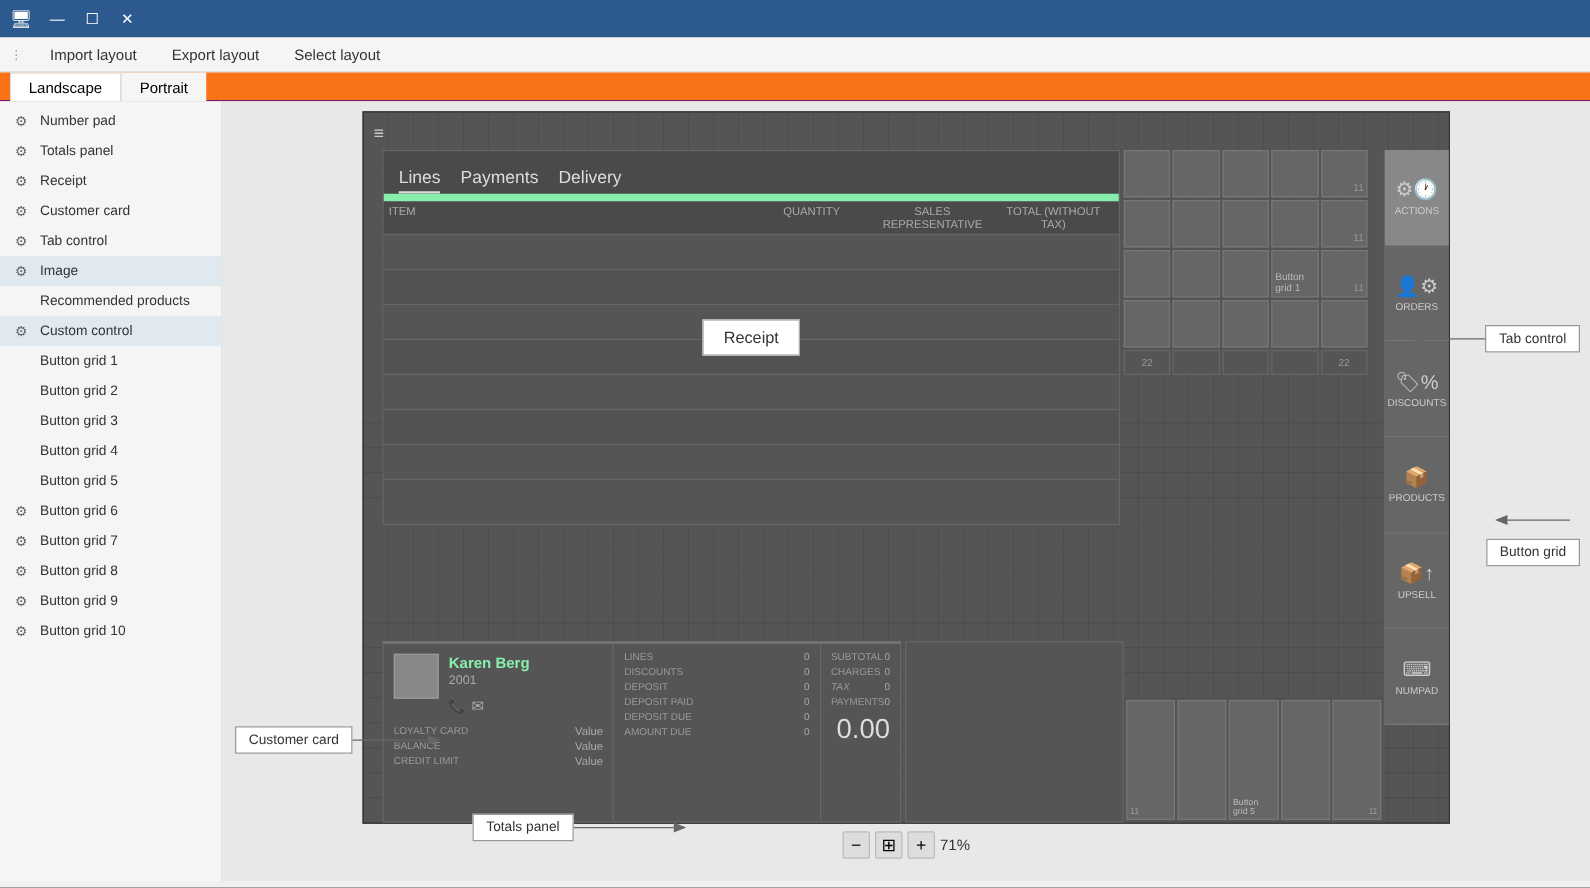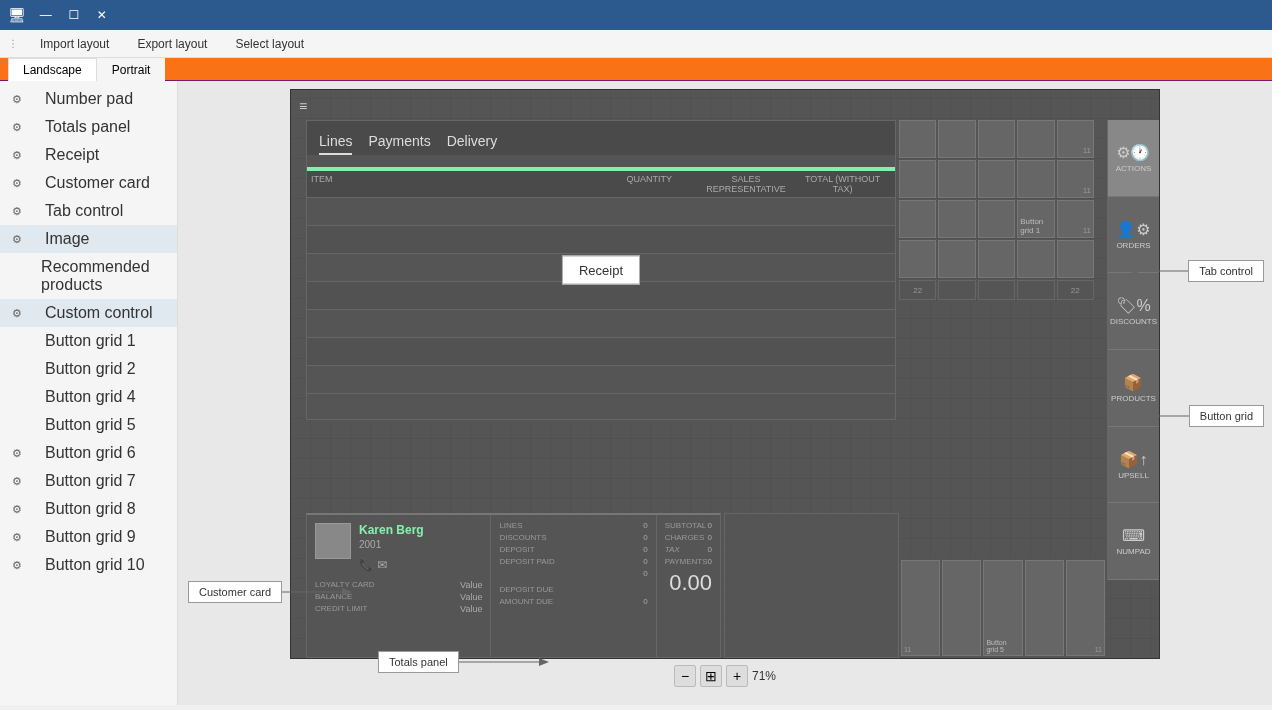--- a/index.html
+++ b/index.html
@@ -94,21 +94,21 @@
     }
     .sidebar-item.active { background: #e0e8f0; }
     .sidebar-gear {
       width: 14px;
       height: 14px;
       margin-right: 8px;
       color: #666;
       font-size: 11px;
       display: flex; align-items: center; justify-content: center;
     }
-    .sidebar-label { font-size: 16px; margin-left: 13px; }
+    .sidebar-label { font-size: 11px; }
 
     
     .canvas-area {
       flex: 1;
       background: #e8e8e8;
       position: relative;
       overflow: hidden;
       display: flex;
       flex-direction: column;
       align-items: center;
@@ -158,23 +158,23 @@
       cursor: pointer;
       border-bottom: 2px solid transparent;
     }
     .receipt-tab.active { border-bottom-color: #ddd; }
 
     
     .table-header {
       display: flex;
       background: #4a4a4a;
       padding: 3px 4px;
-      border-top: 4px solid #86efac;
+      border-top: 6px solid #86efac;
       border-bottom: 1px solid #666;
-      margin-top: 12px;
+      margin-top: 0;
       justify-content: center;
     }
     .th {
       color: #aaa;
       font-size: 9px;
       text-transform: uppercase;
       flex: 1;
       text-align: center;
     }
     .th.item { flex: 3; text-align: left; }
@@ -375,20 +375,24 @@
       <span class="sidebar-gear">⚙</span>
       <span class="sidebar-label">Custom control</span>
     </div>
     <div class="sidebar-item">
       <span class="sidebar-gear" style="visibility:hidden">⚙</span>
       <span class="sidebar-label">Button grid 1</span>
     </div>
     <div class="sidebar-item">
       <span class="sidebar-gear" style="visibility:hidden">⚙</span>
       <span class="sidebar-label">Button grid 2</span>
+    </div>
+    <div class="sidebar-item">
+      <span class="sidebar-gear" style="visibility:hidden">⚙</span>
+      <span class="sidebar-label">Button grid 3</span>
     </div>
     <div class="sidebar-item">
       <span class="sidebar-gear" style="visibility:hidden">⚙</span>
       <span class="sidebar-label">Button grid 4</span>
     </div>
     <div class="sidebar-item">
       <span class="sidebar-gear" style="visibility:hidden">⚙</span>
       <span class="sidebar-label">Button grid 5</span>
     </div>
     <div class="sidebar-item">
@@ -559,21 +563,21 @@
           </div>
           <div class="totals-row">
             <span style="font-size:8px;text-transform:uppercase;color:#999;">DEPOSIT</span>
             <span style="color:#aaa;font-size:8px;">0</span>
           </div>
           <div class="totals-row">
             <span style="font-size:8px;text-transform:uppercase;color:#999;">DEPOSIT PAID</span>
             <span style="color:#aaa;font-size:8px;">0</span>
           </div>
           <div class="totals-row">
-            <span style="font-size:8px;text-transform:uppercase;color:#999;margin-top:16px;">DEPOSIT DUE</span>
+            <span style="font-size:8px;text-transform:uppercase;color:#999;">DEPOSIT DUE</span>
             <span style="color:#aaa;font-size:8px;">0</span>
           </div>
           <div class="totals-row">
             <span style="font-size:8px;text-transform:uppercase;color:#999;">AMOUNT DUE</span>
             <span style="color:#aaa;font-size:8px;">0</span>
           </div>
         </div>
 
         <div style="flex:1; padding:6px 8px; border-left:1px solid #666;">
           <div class="totals-row">
@@ -634,21 +638,21 @@
     </div>
 
     <div style="position:absolute; top:175px; right:8px; display:flex; align-items:center; z-index:20;">
       <svg width="60" height="30" style="overflow:visible;">
         <line x1="60" y1="15" x2="10" y2="15" stroke="#666" stroke-width="1"></line>
         <polygon points="10,11 0,15 10,19" fill="#666"></polygon>
       </svg>
       <div style="background:white; border:1px solid #999; padding:4px 10px; font-size:11px; color:#333;">Tab control</div>
     </div>
 
-    <div style="position:absolute; top:320px; right:8px; display:flex; align-items:center; z-index:20;">
+    <div style="position:absolute; top:320px; right:8px; display:flex; align-items:center; z-index:20;flex-direction:column;">
       <svg width="60" height="30" style="overflow:visible;">
         <line x1="60" y1="15" x2="10" y2="15" stroke="#666" stroke-width="1"></line>
         <polygon points="10,11 0,15 10,19" fill="#666"></polygon>
       </svg>
       <div style="background:white; border:1px solid #999; padding:4px 10px; font-size:11px; color:#333;">Button grid</div>
     </div>
 
   </div>
 
 </div>

